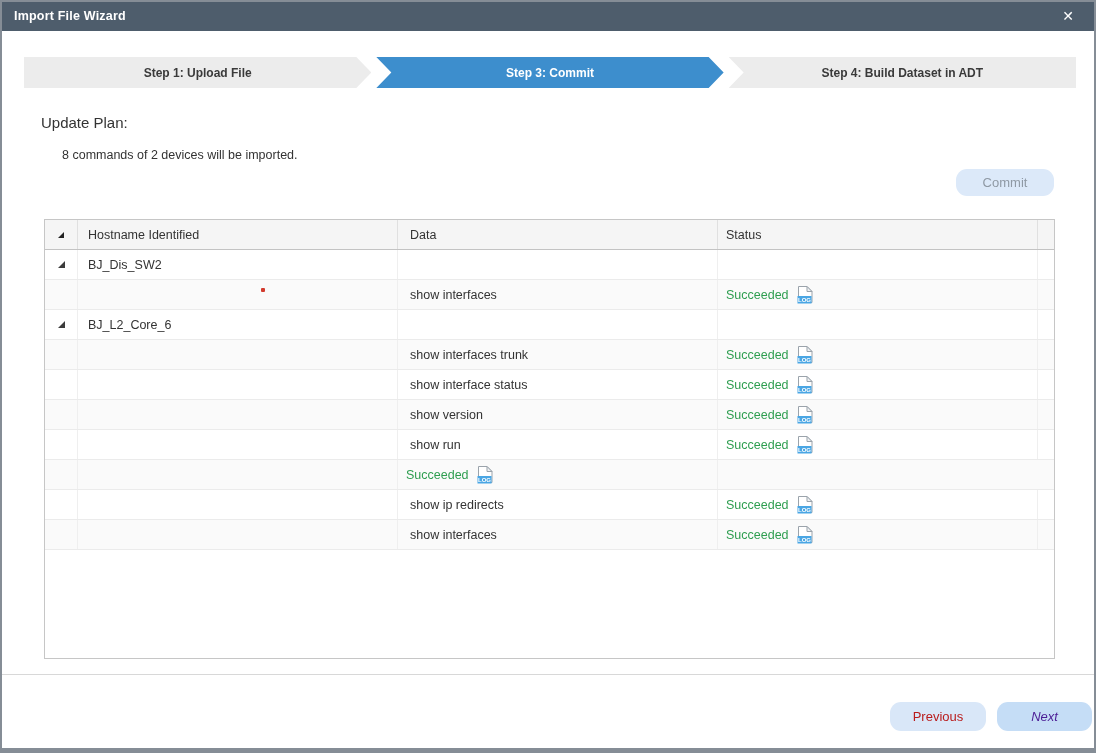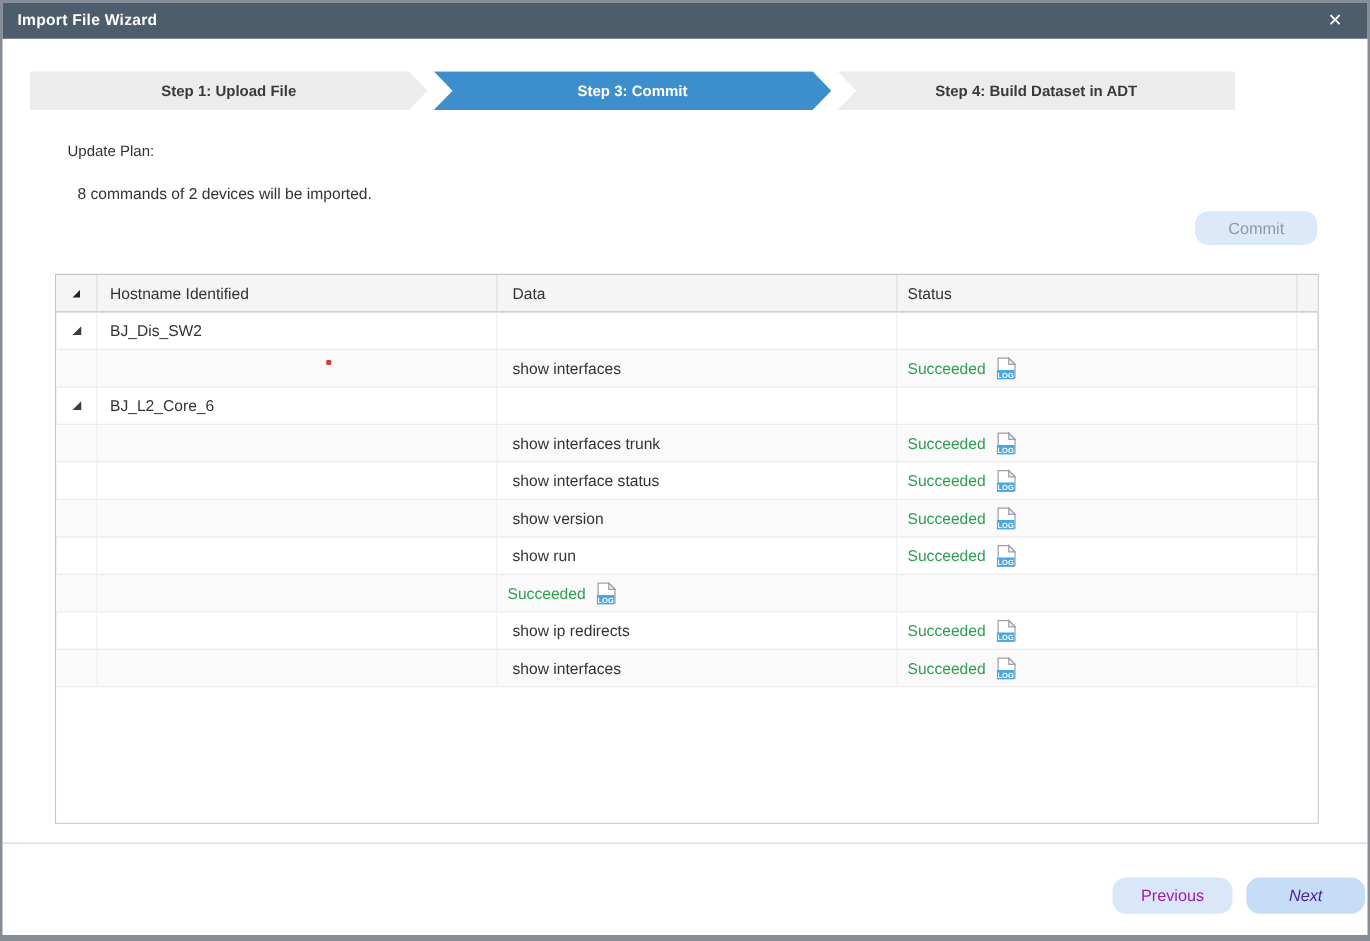--- a/index.html
+++ b/index.html
@@ -24,37 +24,37 @@
     padding: 0 14px;
   }
   .titlebar .title { color: #ffffff; font-size: 12.5px; font-weight: 600; letter-spacing: .2px; }
   .titlebar .close {
     margin-left: auto; color: #ffffff; font-size: 14px; line-height: 1;
     cursor: pointer; padding: 4px 8px;
   }
 
   
   .steps {
-    position: absolute; left: 22px; top: 55px; width: 964px; height: 31px;
+    position: absolute; left: 22px; top: 55px; width: 1052px; height: 31px;
     display: flex; gap: 5px;
   }
   .step {
     flex: 1 1 0;
     background: #ececec;
     color: #3a3a3a;
     font-size: 12px; font-weight: 600;
     display: flex; align-items: center; justify-content: center;
   }
   .step.first  { clip-path: polygon(0 0, calc(100% - 15px) 0, 100% 50%, calc(100% - 15px) 100%, 0 100%); }
   .step.middle { clip-path: polygon(0 0, calc(100% - 15px) 0, 100% 50%, calc(100% - 15px) 100%, 0 100%, 15px 50%); }
   .step.last   { clip-path: polygon(0 0, 100% 0, 100% 100%, 0 100%, 15px 50%); }
   .step.active { background: #3d8ecd; color: #ffffff; }
 
   
-  .plan-label { position: absolute; left: 52px; top: 112px; font-size: 12px; color: #333; }
+  .plan-label { position: absolute; left: 39px; top: 112px; font-size: 15px; color: #333; }
   .plan-summary { position: absolute; left: 60px; top: 146px; font-size: 12.5px; color: #333; }
 
   
   .btn {
     border: none; border-radius: 11px;
     font-family: inherit; font-size: 13px;
     display: flex; align-items: center; justify-content: center;
     cursor: pointer;
   }
   .commit-btn {
@@ -105,21 +105,21 @@
     background: #d23b2e;
   }
 
   
   .footer-divider {
     position: absolute; left: 0; right: 0; top: 672px;
     height: 1px; background: #d8d8d8;
   }
   .prev-btn {
     position: absolute; left: 888px; top: 700px; width: 96px; height: 29px;
-    background: #d9e7f8; color: #a21caf;
+    background: #d9e7f8; color: #b91c1c;
   }
   .next-btn {
     position: absolute; left: 995px; top: 700px; width: 95px; height: 29px;
     background: #c5ddf6; color: #4c1d95; font-style: italic;
   }
 </style>
 </head>
 <body>
 
 <div class="dialog">

